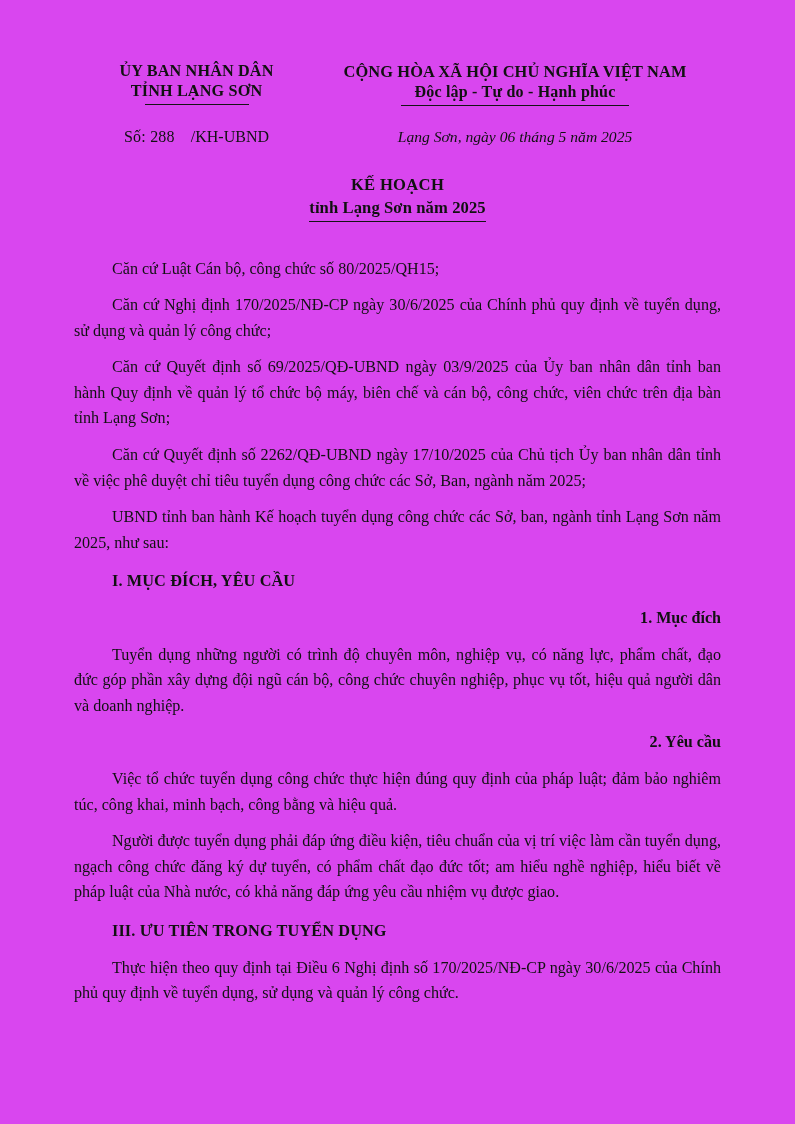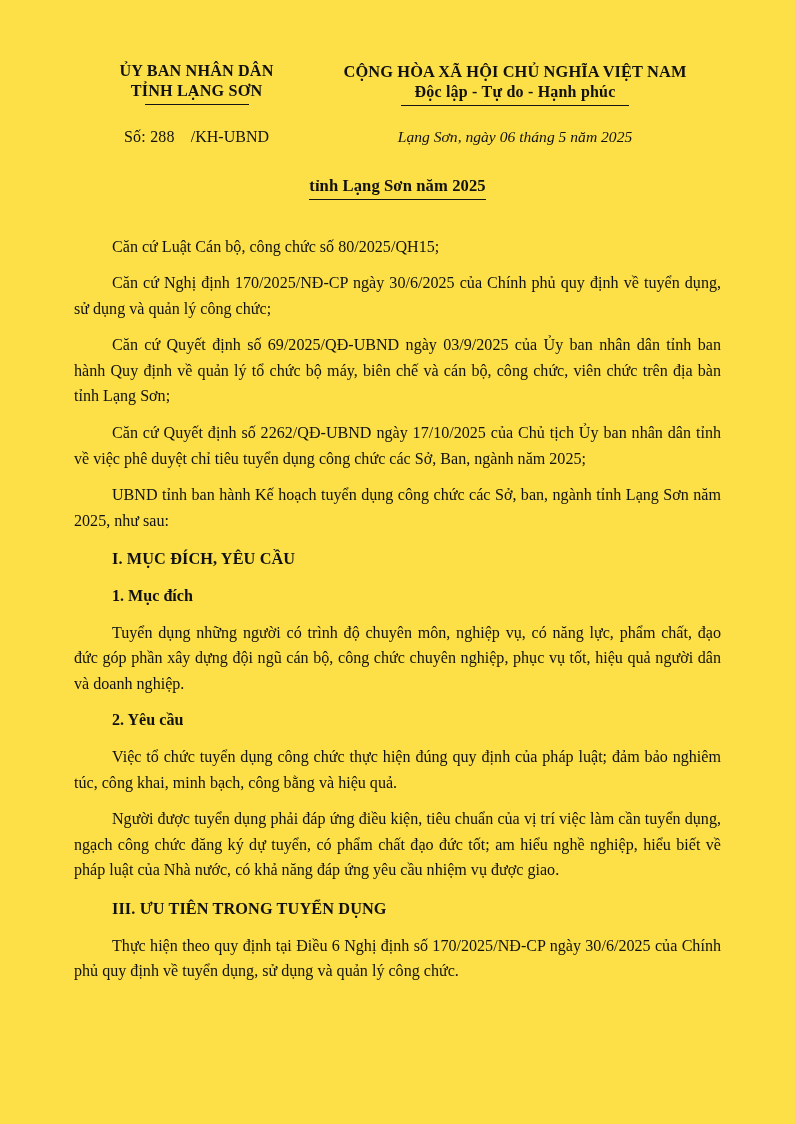--- a/index.html
+++ b/index.html
@@ -15,21 +15,21 @@
     color: #111111;
     -webkit-font-smoothing: antialiased;
   }
 
   .page {
     position: relative;
     width: 795px;
     height: 1124px;
     box-sizing: border-box;
     padding: 58px 74px 0 74px;
-    background: #fde047;
+    background: #d946ef;
   }
 
   
   .masthead {
     display: flex;
     align-items: flex-start;
     justify-content: flex-start;
     margin-top: 4px;
   }
   .masthead-left {
@@ -145,20 +145,21 @@
     text-indent: 38px;
     letter-spacing: 0.1px;
   }
   h3.sub-head {
     margin: 0;
     padding-top: 11px;
     font-size: 16.1px;
     line-height: 25.6px;
     font-weight: bold;
     text-indent: 38px;
+    text-align: right;
   }
 
   .b  { font-weight: bold; }
   .i  { font-style: italic; }
 </style>
 </head>
 <body>
 
 <div class="page">
 
@@ -189,20 +190,21 @@
       <span class="date-num">06</span>
       <span>tháng</span>
       <span class="date-num">5</span>
       <span>năm</span>
       <span class="date-num">2025</span>
     </div>
 
   </div>
 
   <div class="titleblock">
+    <div class="title-main">KẾ HOẠCH</div>
     <div class="title-sub">
       <span class="title-sub-last">tỉnh Lạng Sơn năm 2025</span>
     </div>
   </div>
 
   <div class="body">
 
     <p class="para">Căn cứ Luật Cán bộ, công chức số 80/2025/QH15;</p>
 
     <p class="para">Căn cứ Nghị định 170/2025/NĐ-CP ngày 30/6/2025 của Chính phủ quy định về tuyển dụng, sử dụng và quản lý công chức;</p>

